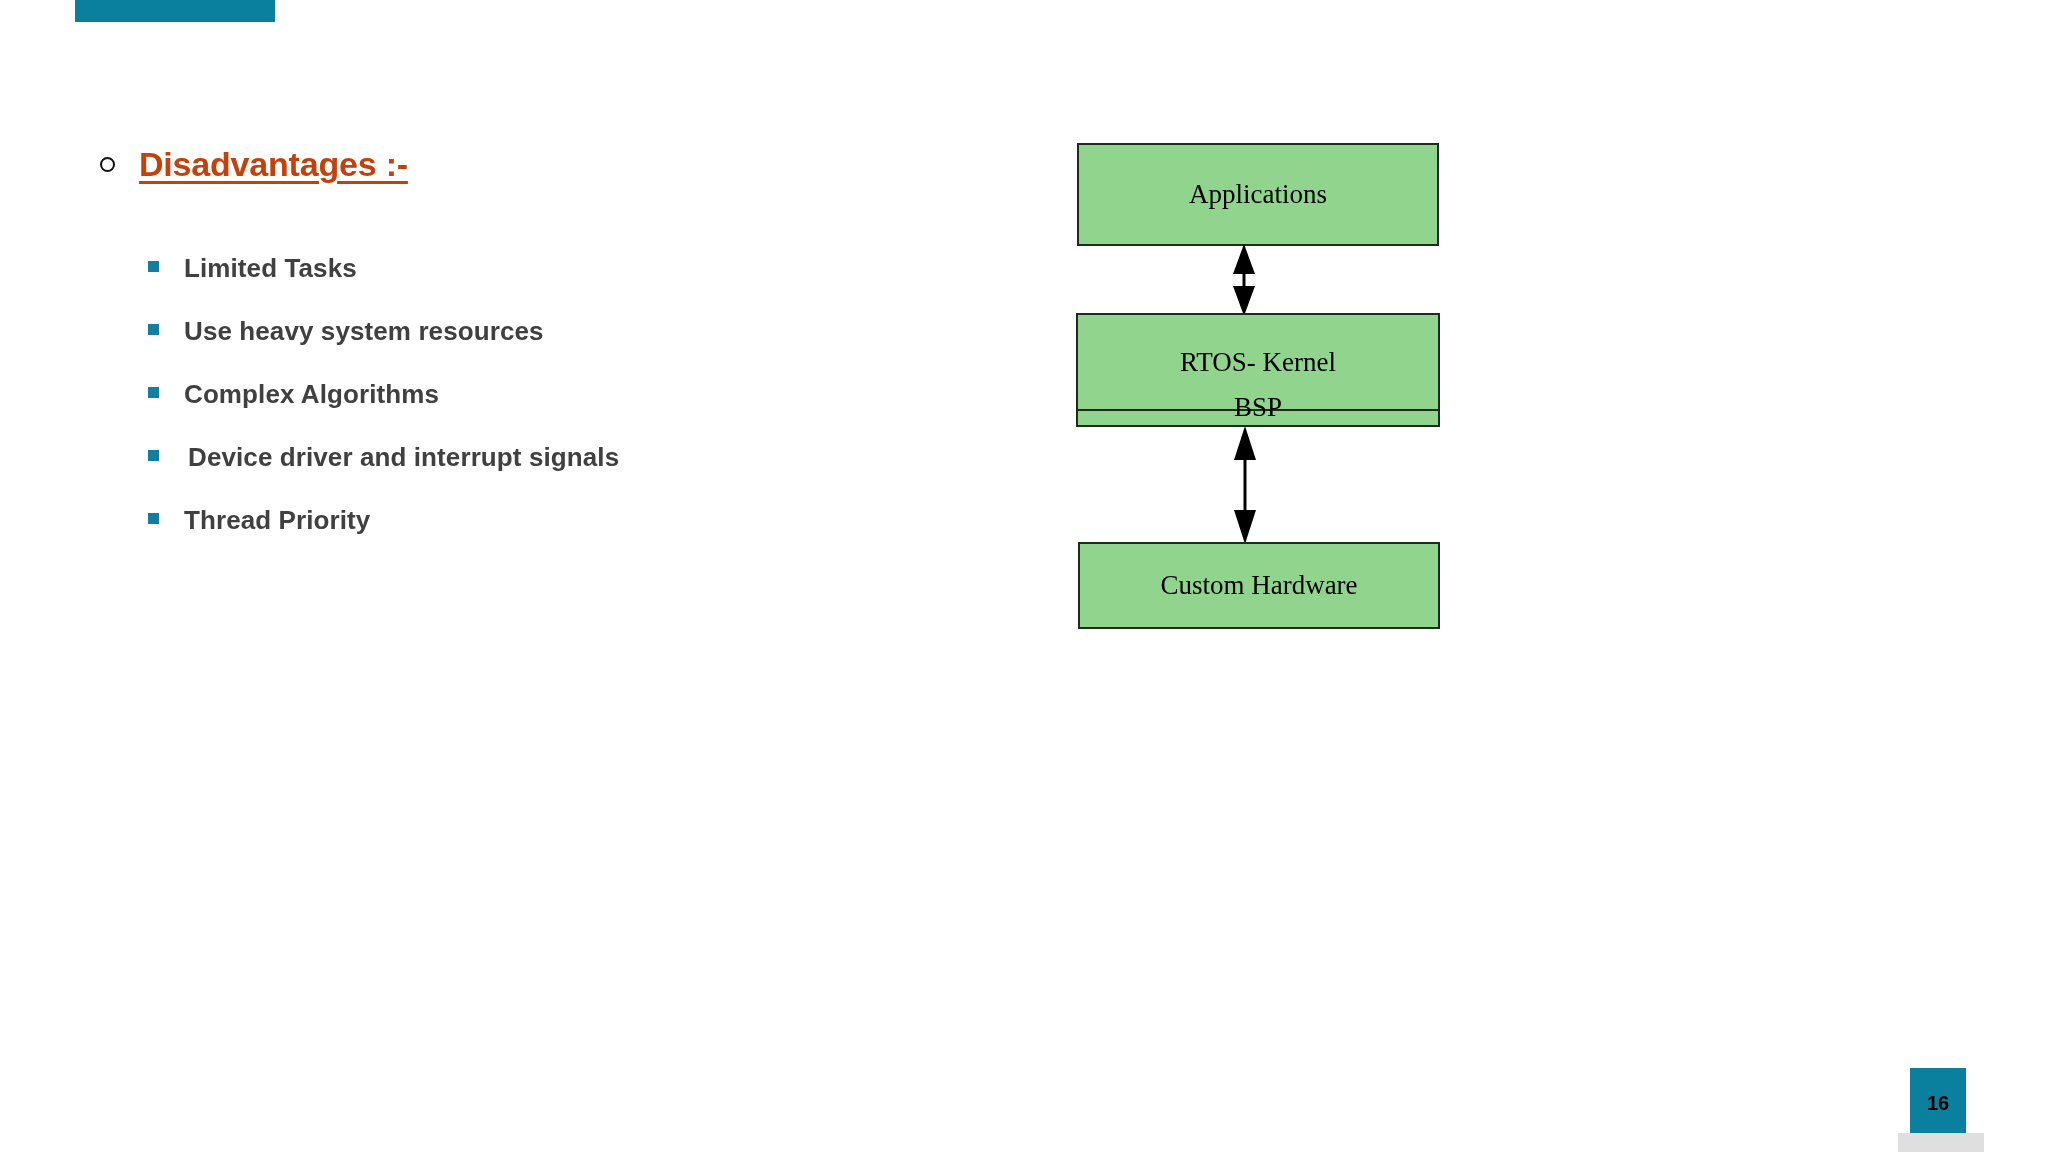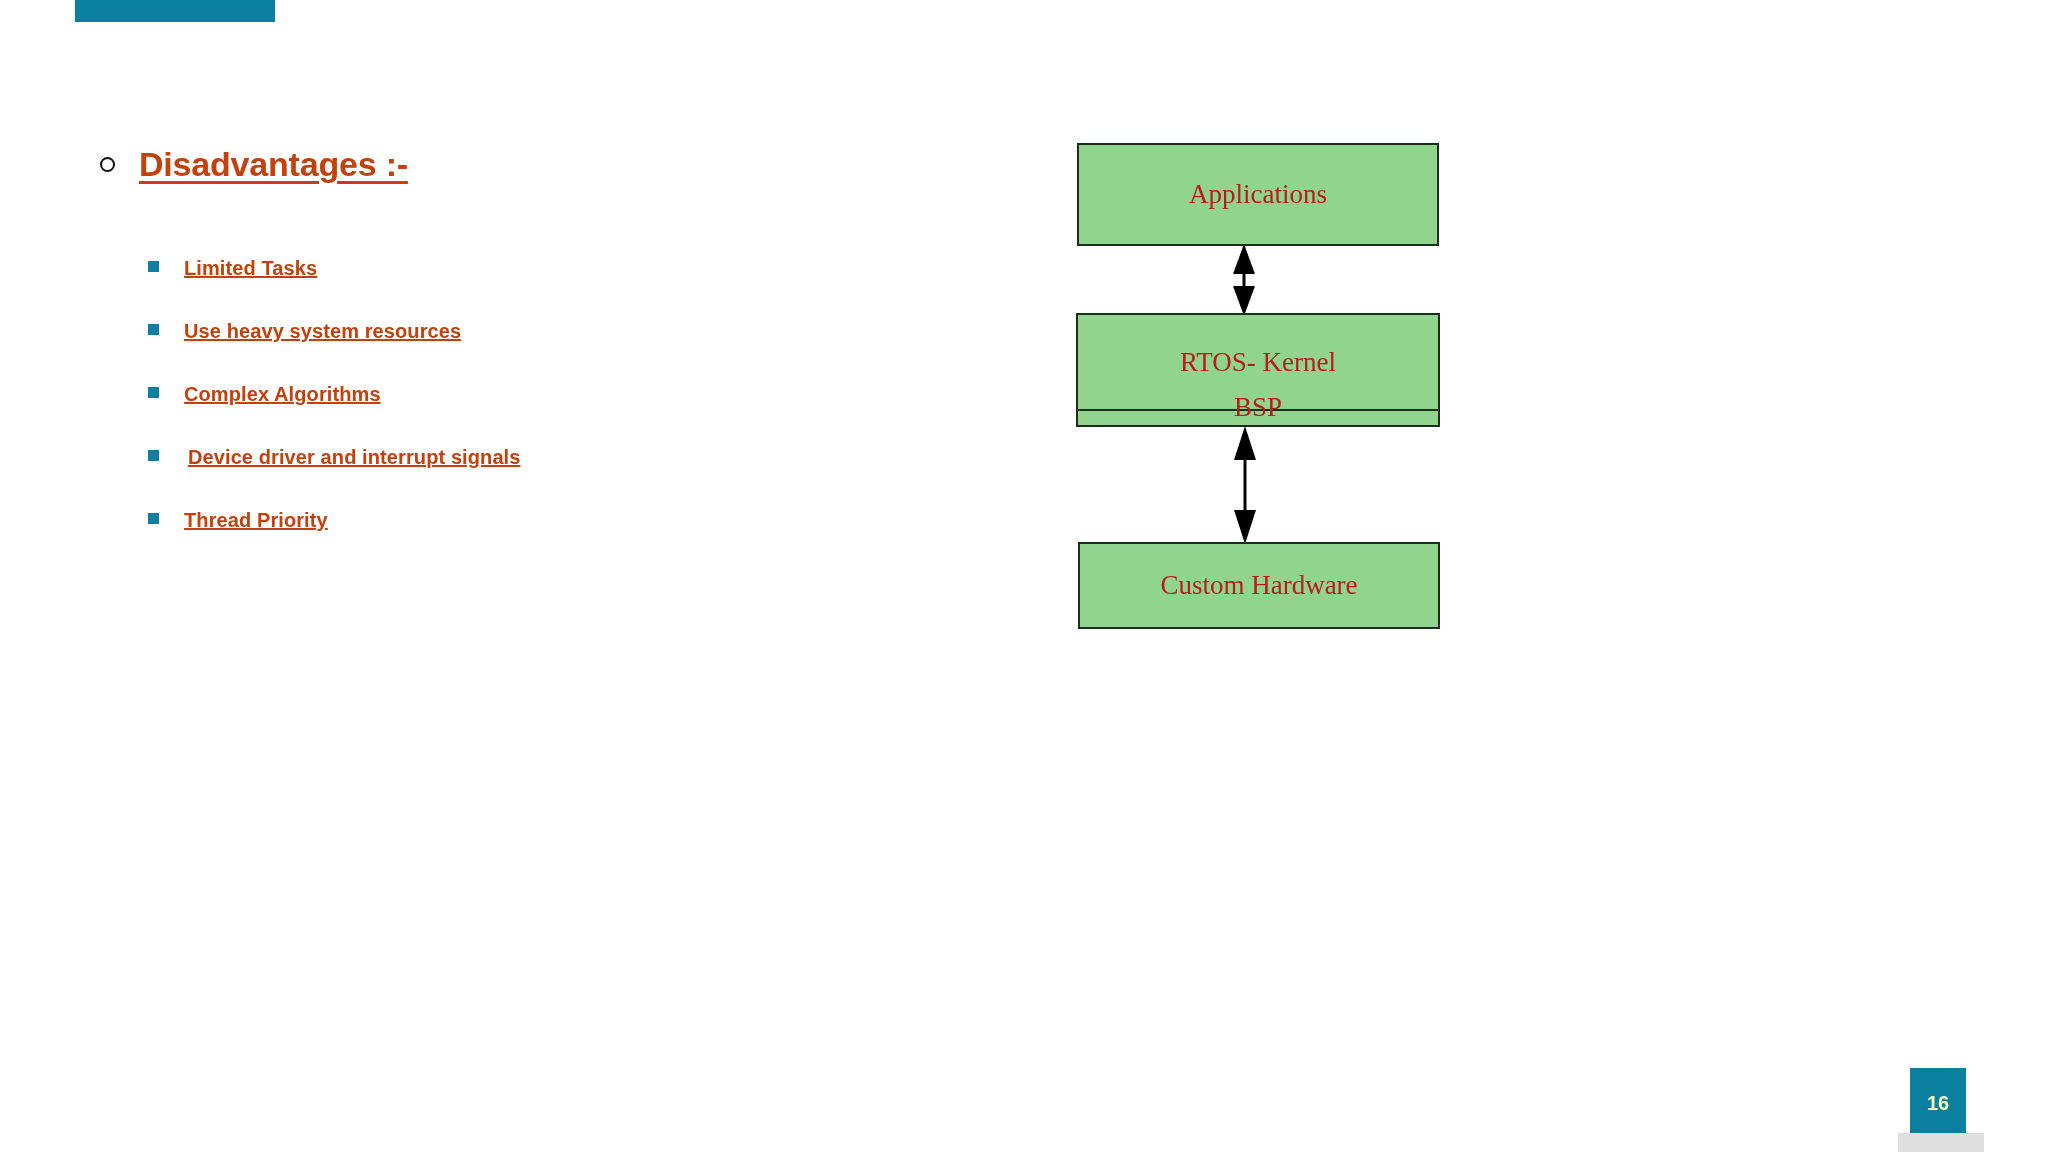--- a/index.html
+++ b/index.html
@@ -76,27 +76,26 @@
   }
   .bullet-sq {
     width: 11px;
     height: 11px;
     background: #127EA0;
     margin-right: 25px;
     margin-top: 13px;
     flex: 0 0 auto;
   }
   .bullet-label {
-    font-size: 20px;
+    font-size: 26px;
     font-weight: bold;
-    color: #c2410c;
+    color: #404040;
     line-height: 40px;
     white-space: nowrap;
     letter-spacing: 0.1px;
-    text-decoration: underline;
   }
   .bullet-item.indented .bullet-label { padding-left: 4px; }
 
   
   .diagram {
     position: absolute;
     left: 1060px;
     top: 120px;
     width: 420px;
     height: 530px;
@@ -106,21 +105,21 @@
     background: #90D48E;
     border: 2px solid #1A2E1A;
     box-sizing: border-box;
     display: flex;
     align-items: center;
     justify-content: center;
   }
   .dbox-label {
     font-family: "Liberation Serif", serif;
     font-size: 27px;
-    color: #b91c1c;
+    color: #000000;
     white-space: nowrap;
   }
   .box-applications {
     left: 17px;
     top: 23px;
     width: 362px;
     height: 103px;
   }
   .box-stack {
     left: 16px;
@@ -171,21 +170,21 @@
   .arrow-bottom { left: 170px; top: 306px; height: 118px; }
 
   
   .page-badge {
     position: absolute;
     left: 1910px;
     top: 1068px;
     width: 56px;
     height: 71px;
     background: #0B7F9E;
-    color: #fef9c3;
+    color: #000000;
     font-size: 20px;
     font-weight: bold;
     display: flex;
     align-items: center;
     justify-content: center;
   }
   .page-strip {
     position: absolute;
     left: 1898px;
     top: 1133px;

